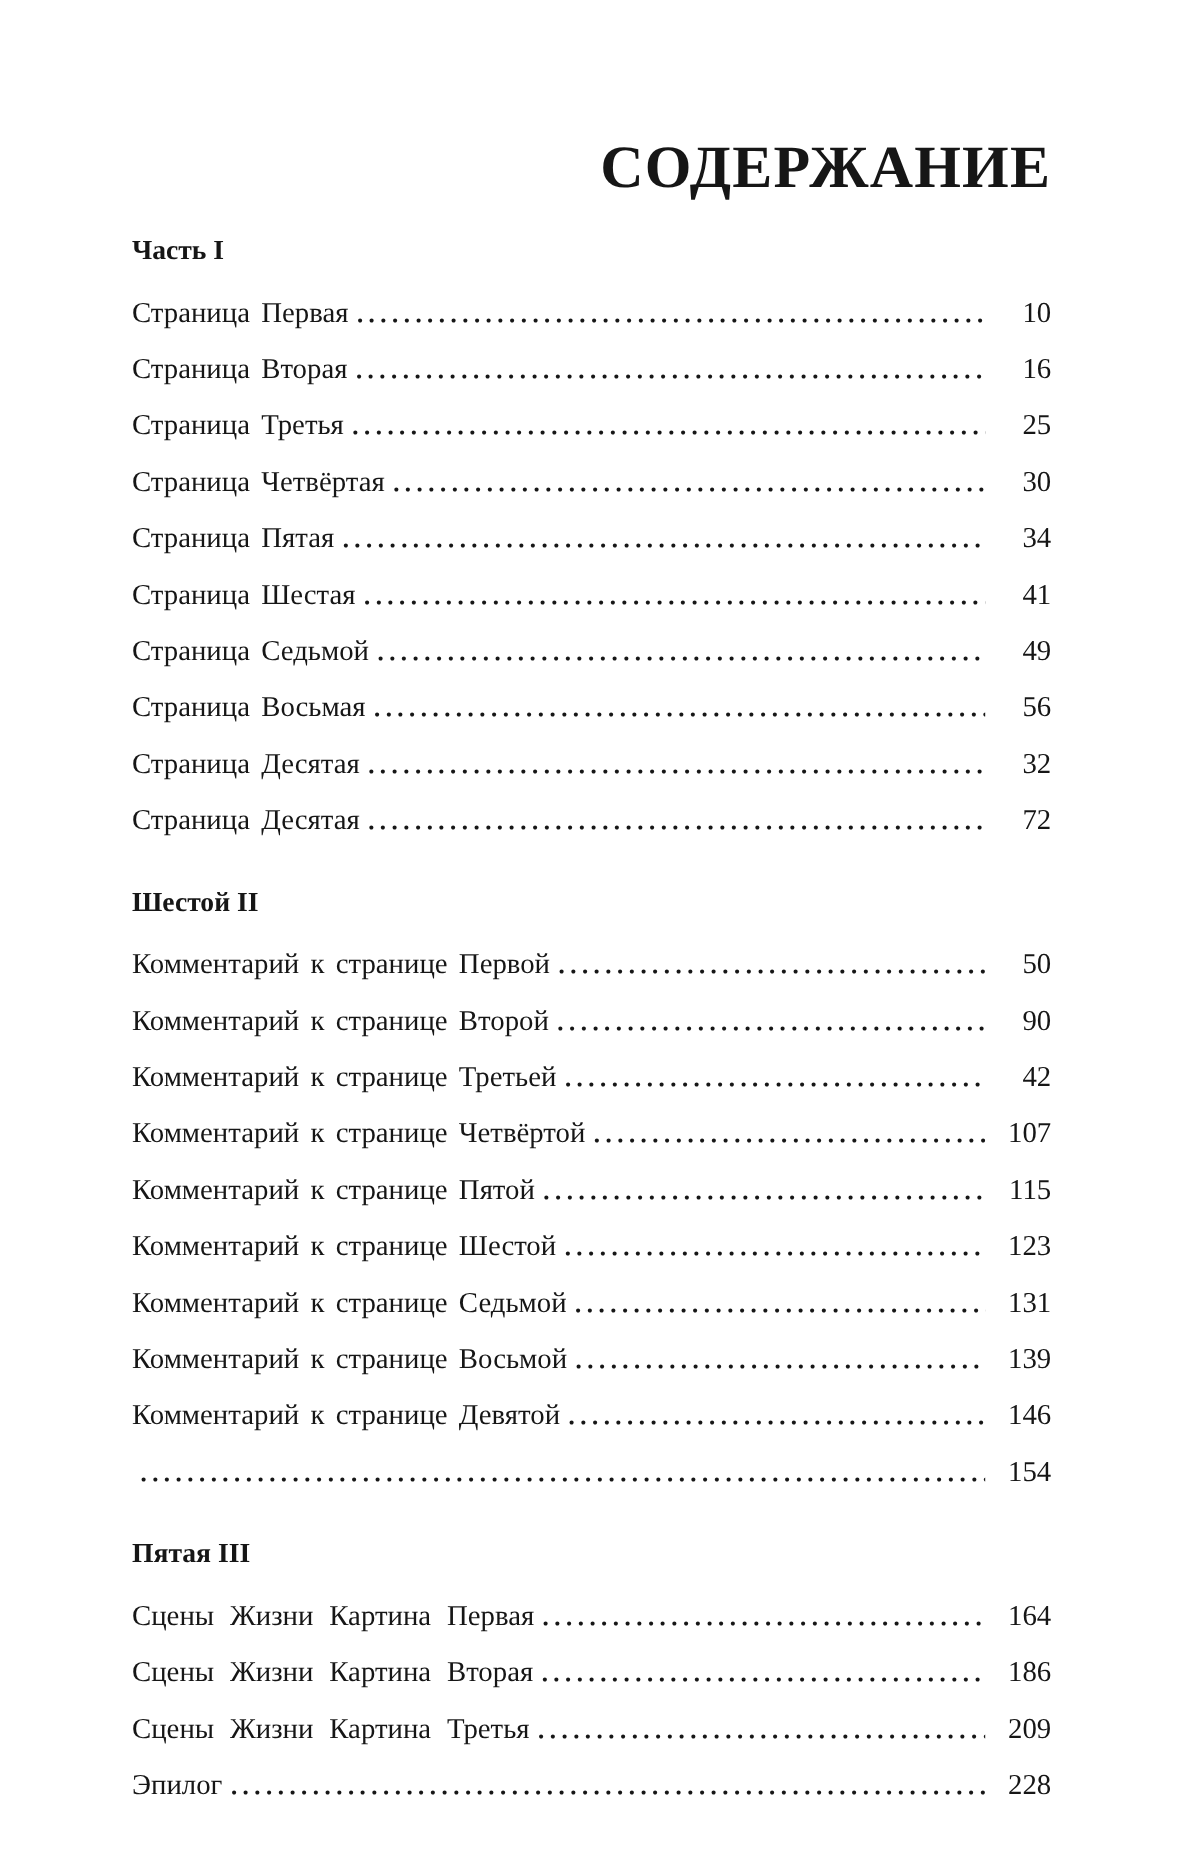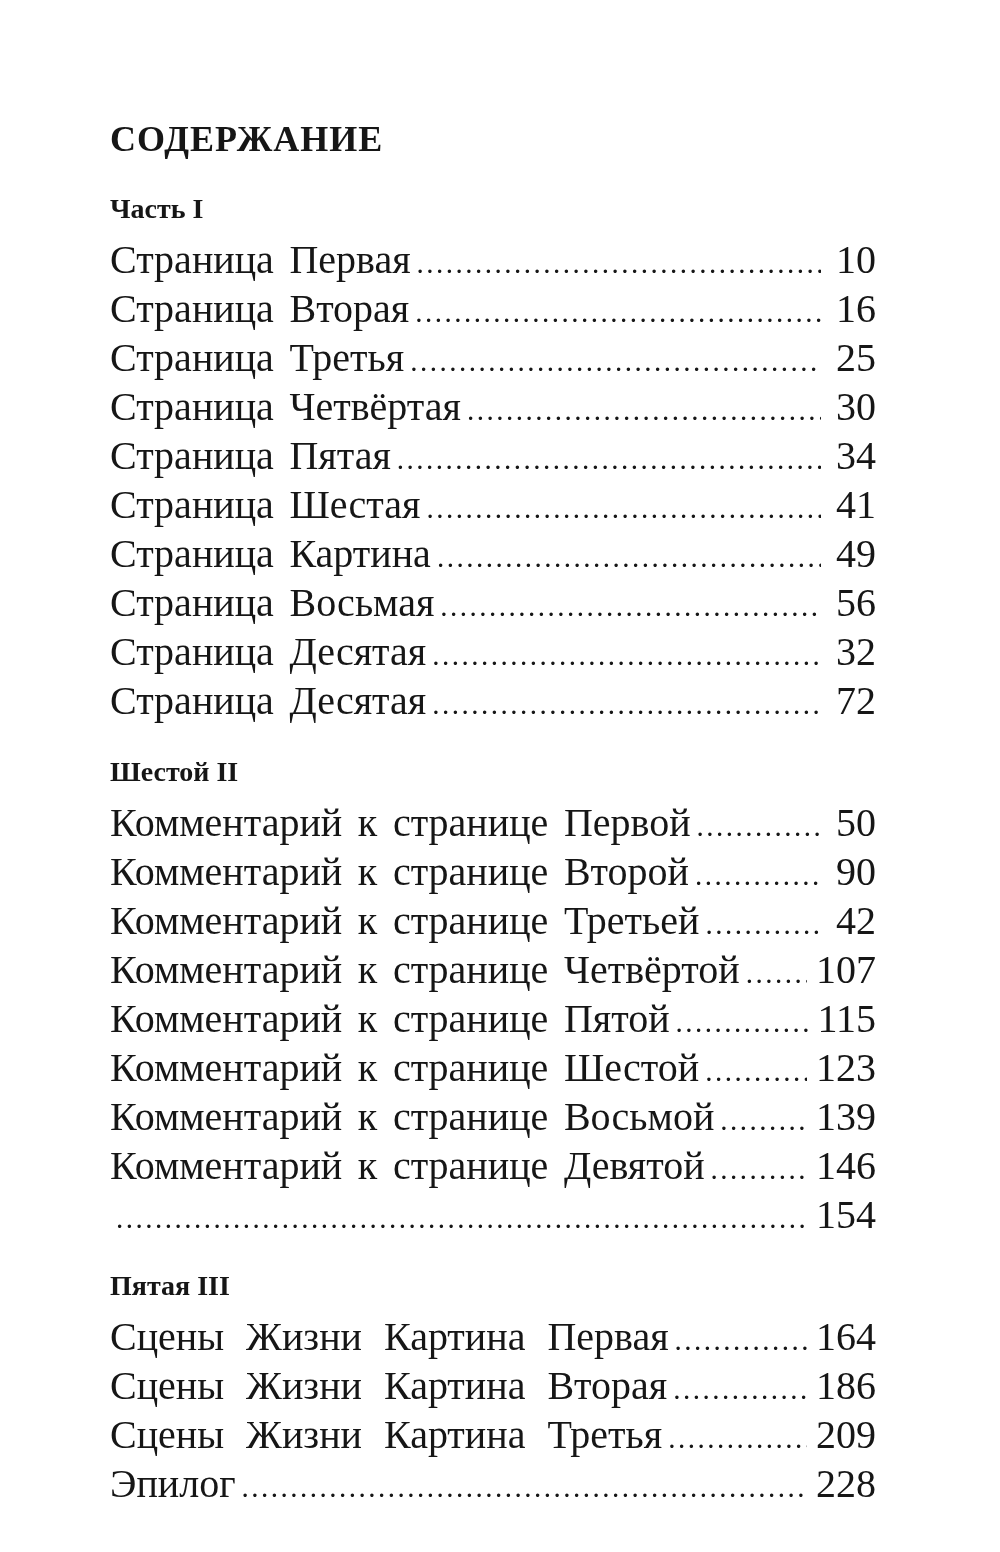--- a/index.html
+++ b/index.html
@@ -16,40 +16,40 @@
   }
   .page {
     box-sizing: border-box;
     width: 1000px;
     height: 1552px;
     padding: 116px 124px 0 110px;
     background: #ffffff;
   }
   .toc-title {
     margin: 0 0 24px 0;
-    font-size: 36px;
+    font-size: 50px;
     line-height: 46px;
     font-weight: bold;
-    text-align: left;
+    text-align: right;
     letter-spacing: 1px;
     white-space: nowrap;
   }
   .toc-section { margin: 0; }
   .section-heading {
     margin: 22px 0 6px 0;
-    font-size: 28px;
+    font-size: 23px;
     line-height: 45px;
     font-weight: bold;
     white-space: nowrap;
   }
   .toc-rows { margin: 0; }
   .toc-row {
     display: flex;
     align-items: baseline;
-    font-size: 40px;
+    font-size: 24px;
     line-height: 45px;
   }
   .toc-label {
     flex: 0 0 auto;
     white-space: nowrap;
     word-spacing: 0.14em;
   }
   .toc-section:nth-child(3) .toc-label {
     word-spacing: 0.30em; 
   }
@@ -111,21 +111,21 @@
     <span class="toc-page">34</span>
   </div>
 
   <div class="toc-row">
     <span class="toc-label">Страница Шестая</span>
     <span class="toc-dots" aria-hidden="true"></span>
     <span class="toc-page">41</span>
   </div>
 
   <div class="toc-row">
-    <span class="toc-label">Страница Картина</span>
+    <span class="toc-label">Страница Седьмой</span>
     <span class="toc-dots" aria-hidden="true"></span>
     <span class="toc-page">49</span>
   </div>
 
   <div class="toc-row">
     <span class="toc-label">Страница Восьмая</span>
     <span class="toc-dots" aria-hidden="true"></span>
     <span class="toc-page">56</span>
   </div>
 
@@ -175,20 +175,25 @@
     <span class="toc-dots" aria-hidden="true"></span>
     <span class="toc-page">115</span>
   </div>
 
   <div class="toc-row">
     <span class="toc-label">Комментарий к странице Шестой</span>
     <span class="toc-dots" aria-hidden="true"></span>
     <span class="toc-page">123</span>
   </div>
 
+  <div class="toc-row">
+    <span class="toc-label">Комментарий к странице Седьмой</span>
+    <span class="toc-dots" aria-hidden="true"></span>
+    <span class="toc-page">131</span>
+  </div>
 
   <div class="toc-row">
     <span class="toc-label">Комментарий к странице Восьмой</span>
     <span class="toc-dots" aria-hidden="true"></span>
     <span class="toc-page">139</span>
   </div>
 
   <div class="toc-row">
     <span class="toc-label">Комментарий к странице Девятой</span>
     <span class="toc-dots" aria-hidden="true"></span>

